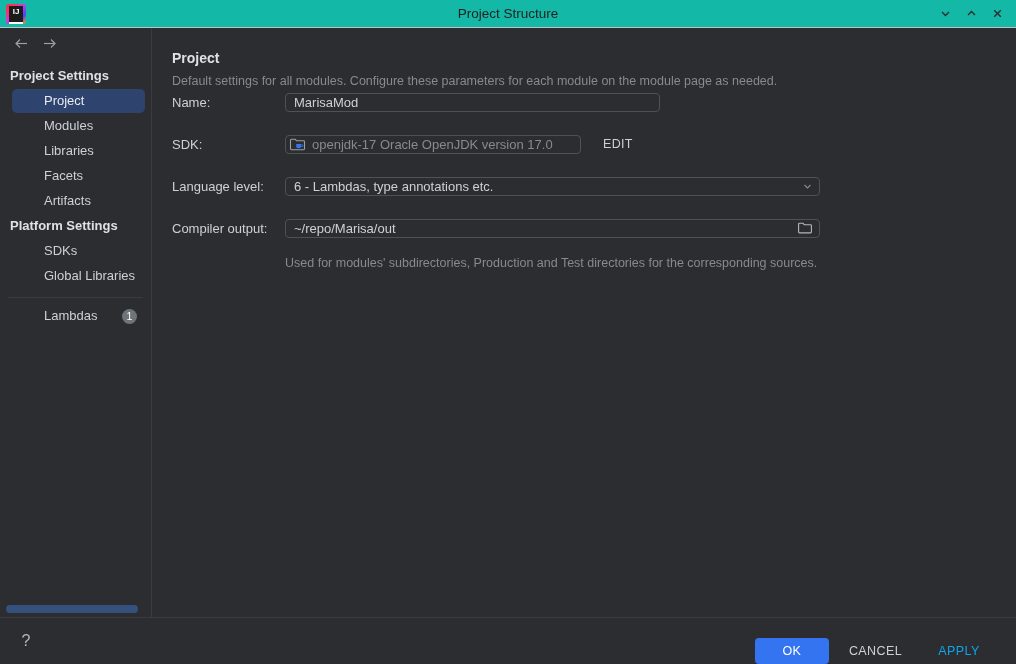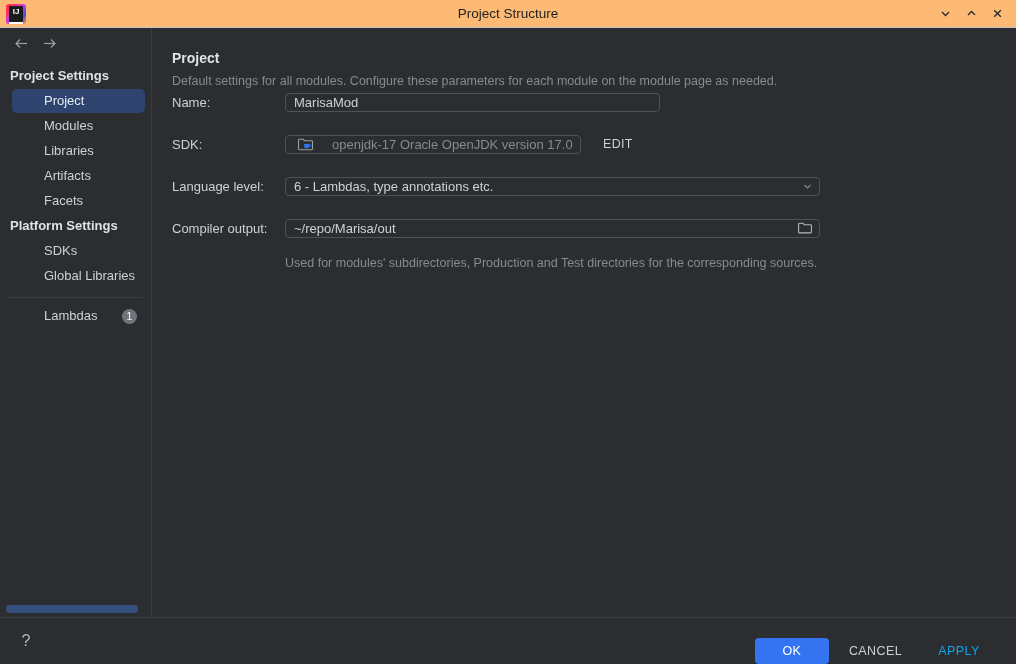--- a/index.html
+++ b/index.html
@@ -17,21 +17,21 @@
     width: 1016px;
     height: 664px;
     background: #2b2d30;
     display: flex;
     flex-direction: column;
   }
 
   
   .titlebar {
     height: 28px;
-    background: #fdba74;
+    background: #14b8a6;
     display: flex;
     align-items: center;
     position: relative;
     flex: 0 0 28px;
     border-bottom: 1px solid #c2c2c2;
   }
   .titlebar-logo {
     width: 20px; height: 20px;
     margin-left: 6px;
     border-radius: 3px;
@@ -202,21 +202,21 @@
     border: 1px solid #4e5157;
     border-radius: 4px;
     display: flex;
     align-items: center;
     padding: 0 8px;
     font-size: 13px;
     color: #ced0d6;
     overflow: hidden;
   }
   .field-name  { width: 375px; flex: 0 0 375px; }
-  .field-sdk   { width: 296px; flex: 0 0 296px; padding: 0 4px 0 11px; gap: 18px; }
+  .field-sdk   { width: 296px; flex: 0 0 296px; padding: 0 4px 0 3px; gap: 6px; }
   .field-lang  { width: 535px; flex: 0 0 535px; padding-right: 4px; }
   .field-out   { width: 535px; flex: 0 0 535px; padding-right: 4px; }
 
   .sdk-text {
     color: #868a91;
     white-space: nowrap;
     overflow: hidden;
     flex: 1 1 auto;
   }
   .edit-link {
@@ -344,24 +344,24 @@
         <div class="tree-item selected">
           <span>Project</span>
         </div>
         <div class="tree-item">
           <span>Modules</span>
         </div>
         <div class="tree-item">
           <span>Libraries</span>
         </div>
         <div class="tree-item">
+          <span>Facets</span>
+        </div>
+        <div class="tree-item">
           <span>Artifacts</span>
-        </div>
-        <div class="tree-item">
-          <span>Facets</span>
         </div>
 
         <div class="group-title">Platform Settings</div>
 
         <div class="tree-item">
           <span>SDKs</span>
         </div>
         <div class="tree-item">
           <span>Global Libraries</span>
         </div>

